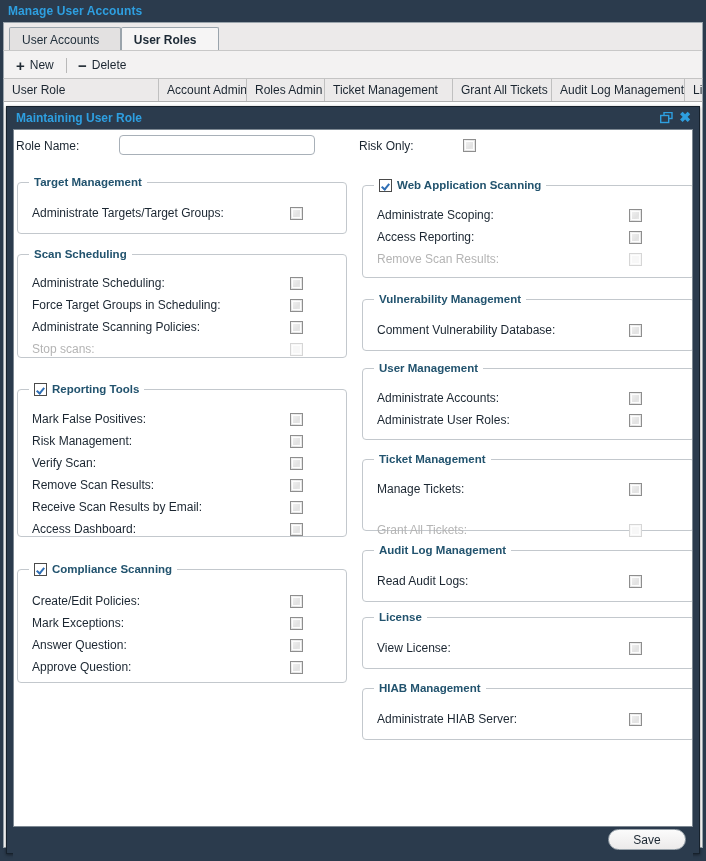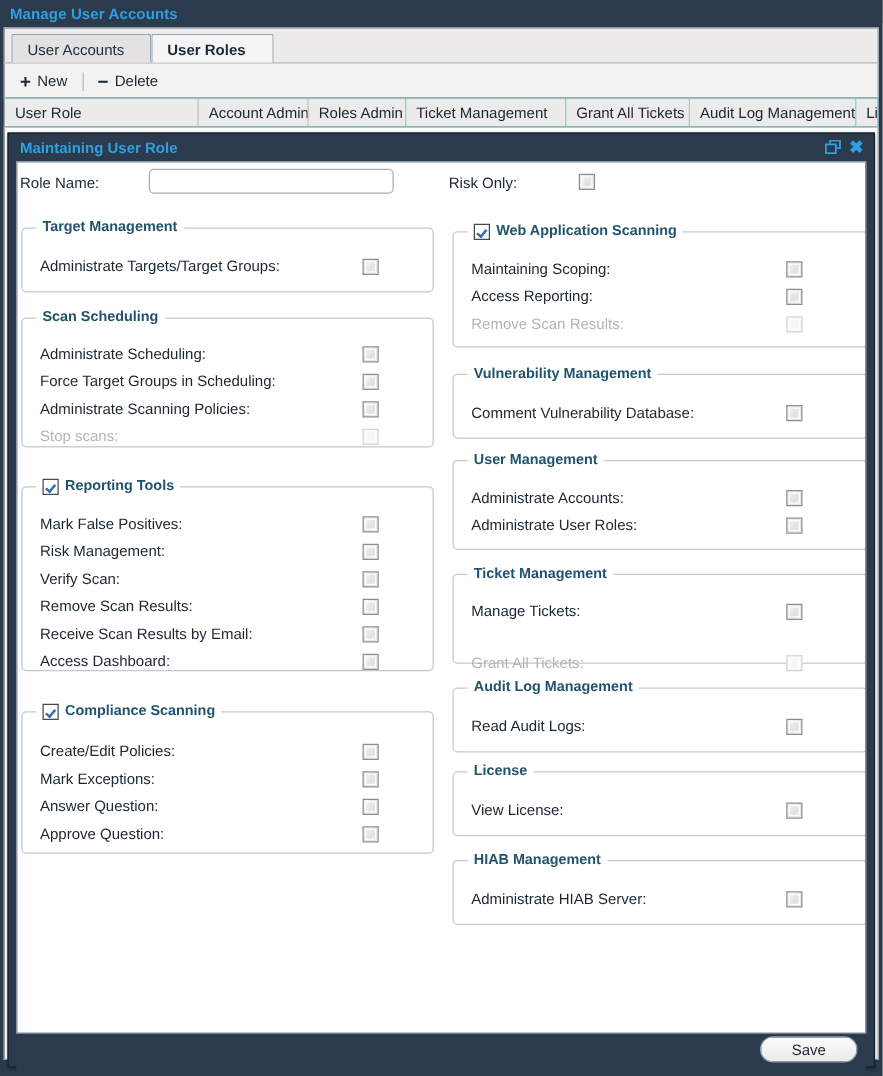--- a/index.html
+++ b/index.html
@@ -104,21 +104,21 @@
     left: 62px; top: 7px;
     width: 1px; height: 15px;
     background: #b9b9b9;
   }
 
   
   #colheader {
     position: absolute;
     left: 3px; top: 78px;
     width: 700px; height: 24px;
-    background: #14b8a6;
+    background: #4c1d95;
     border-left: 1px solid #9aa4ac;
     border-right: 1px solid #9aa4ac;
     border-top: 1px solid #c4c4c4;
     border-bottom: 1px solid #b0b0b0;
     box-sizing: border-box;
     overflow: hidden;
   }
   .colcell {
     position: absolute;
     top: 0;
@@ -423,21 +423,21 @@
           <div class="row" style="top: 65px;"><span class="row-label">Answer Question:</span><span class="cb row-cb" style="left: 272px;"></span></div>
           <div class="row" style="top: 87px;"><span class="row-label">Approve Question:</span><span class="cb row-cb" style="left: 272px;"></span></div>
         </div>
         <div class="group" style="left: 348px; top: 55px; width: 333px; height: 93px;">
           <div class="group-legend">
             <span class="cb checked">
               <span class="tick"></span>
             </span>
             <span>Web Application Scanning</span>
           </div>
-          <div class="row" style="top: 19px;"><span class="row-label">Maintaining Scoping:</span><span class="cb row-cb" style="left: 266px;"></span></div>
+          <div class="row" style="top: 19px;"><span class="row-label">Administrate Scoping:</span><span class="cb row-cb" style="left: 266px;"></span></div>
           <div class="row" style="top: 41px;"><span class="row-label">Access Reporting:</span><span class="cb row-cb" style="left: 266px;"></span></div>
           <div class="row disabled" style="top: 63px;"><span class="row-label">Remove Scan Results:</span><span class="cb disabled row-cb" style="left: 266px;"></span></div>
         </div>
         <div class="group" style="left: 348px; top: 169px; width: 333px; height: 52px;">
           <div class="group-legend">
             <span>Vulnerability Management</span>
           </div>
           <div class="row" style="top: 20px;"><span class="row-label">Comment Vulnerability Database:</span><span class="cb row-cb" style="left: 266px;"></span></div>
         </div>
         <div class="group" style="left: 348px; top: 238px; width: 333px; height: 72px;">

